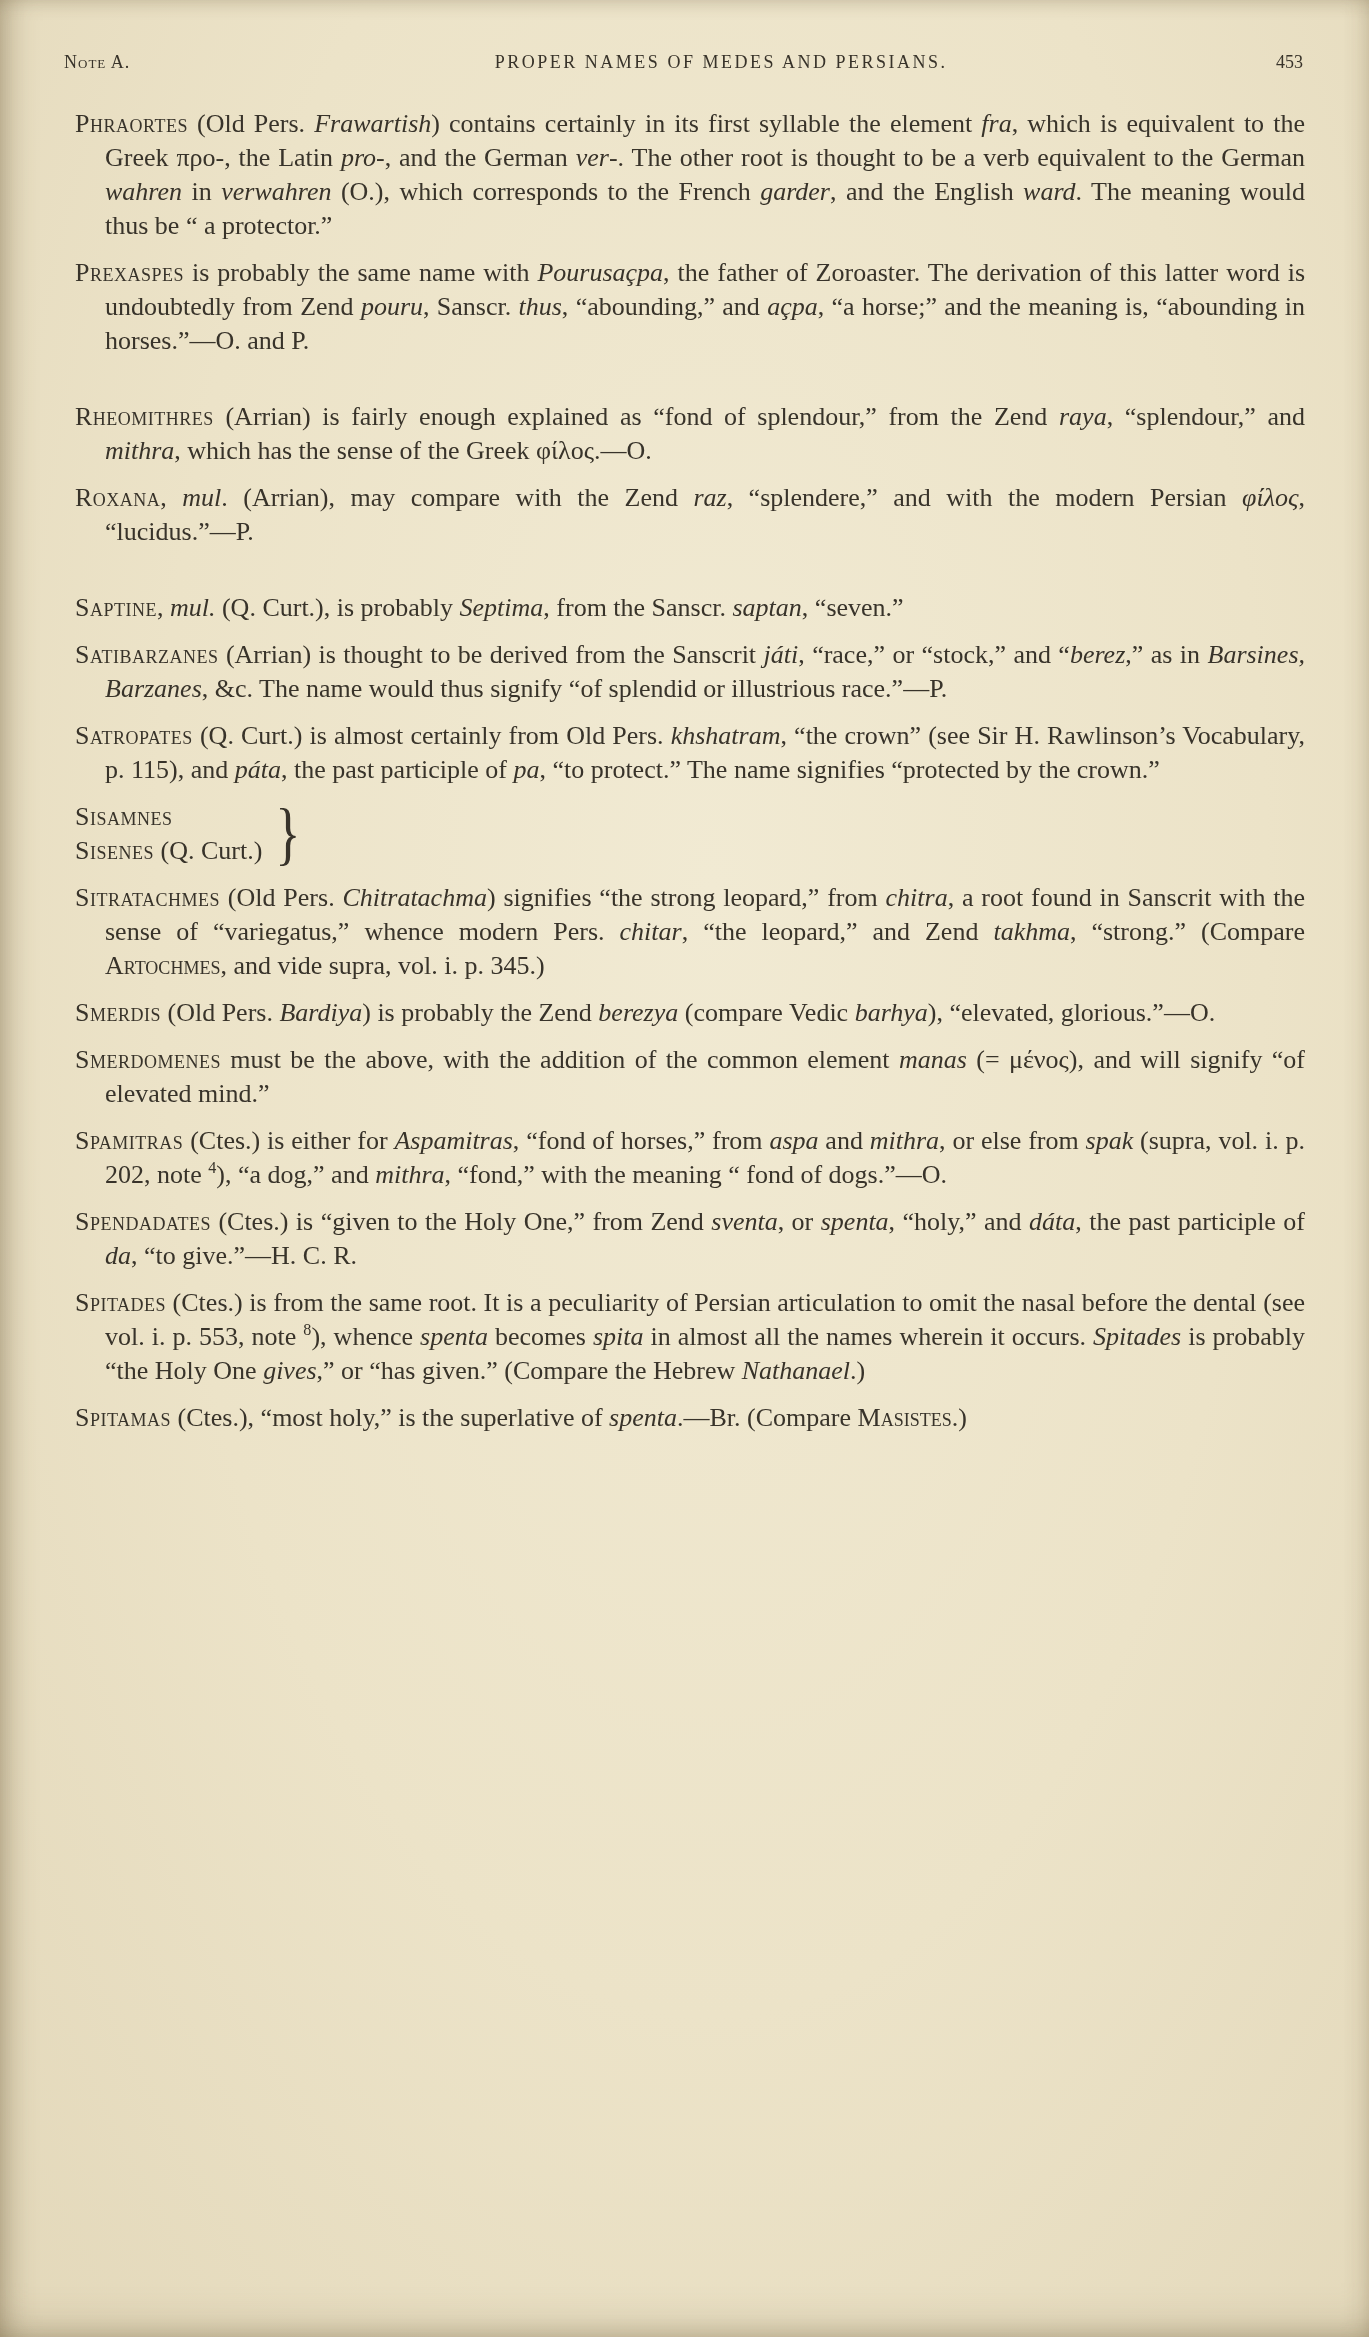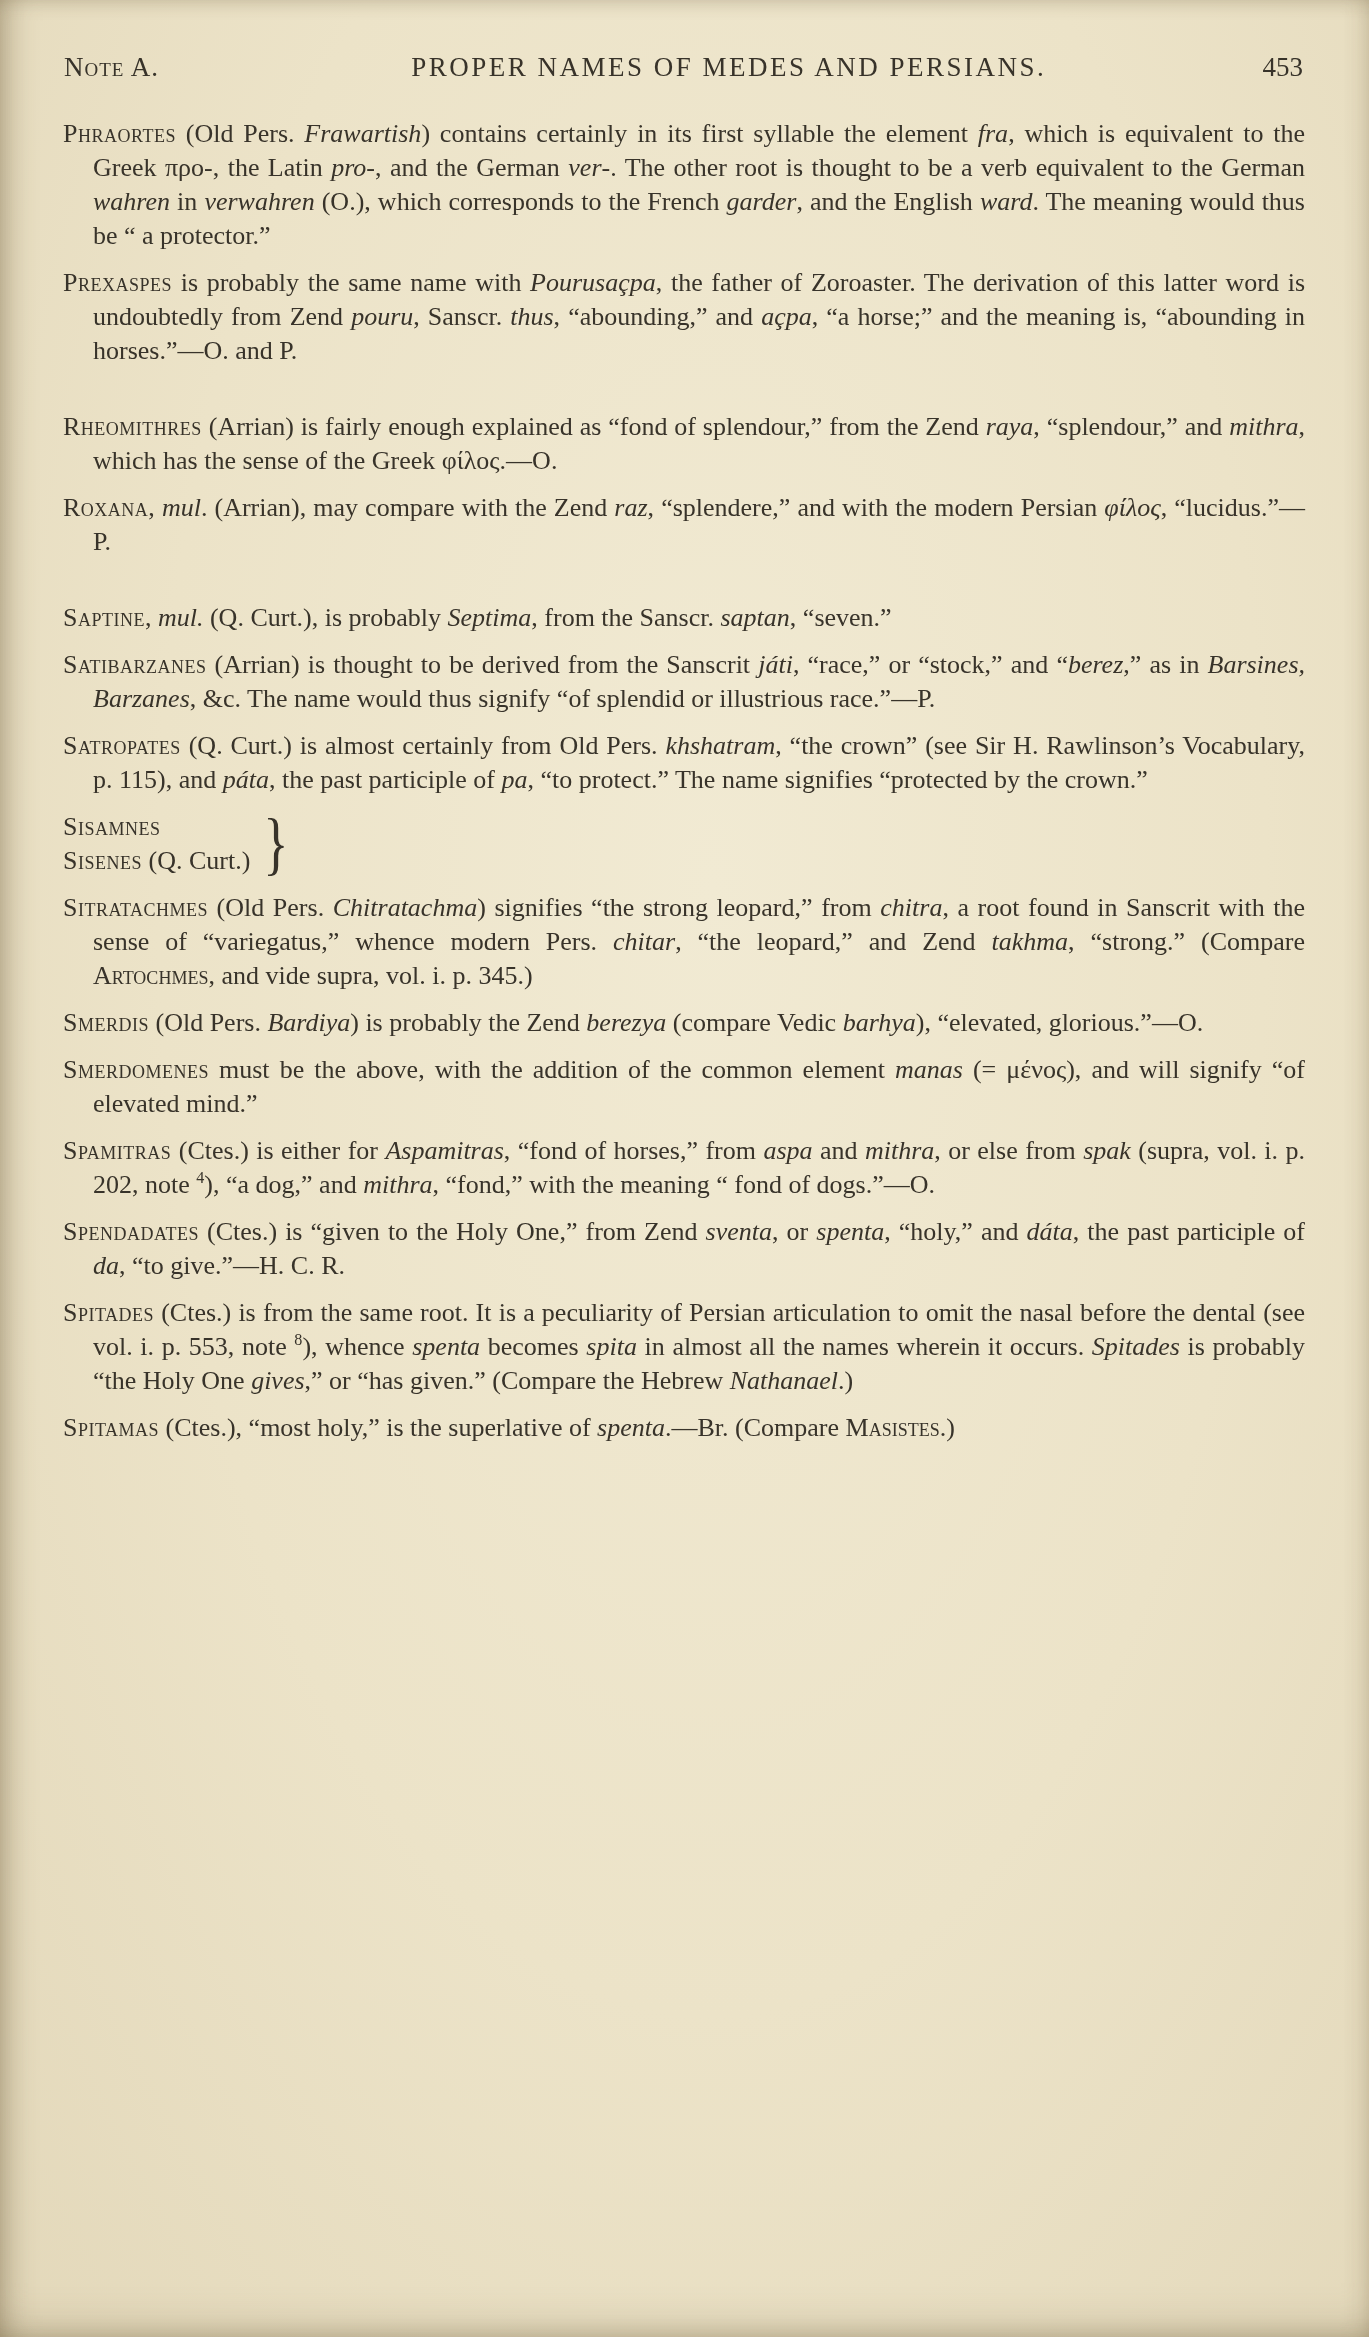--- a/index.html
+++ b/index.html
@@ -19,21 +19,21 @@
     box-shadow:
       inset 22px 0 34px -20px rgba(92, 74, 40, 0.45),
       inset -14px 0 28px -18px rgba(92, 74, 40, 0.30),
       inset 0 -26px 44px -24px rgba(92, 74, 40, 0.35),
       inset 0 14px 24px -18px rgba(92, 74, 40, 0.22);
     overflow: hidden;
   }
   .page-header {
     display: flex;
     align-items: baseline;
-    font-size: 27px;
+    font-size: 18px;
     margin: 8px 2px 34px 2px;
     white-space: nowrap;
   }
   .note-label {
     font-variant: small-caps;
     letter-spacing: 1px;
     margin-right: 36px;
   }
   .header-title {
     flex: 1;
@@ -41,21 +41,21 @@
     letter-spacing: 2.5px;
   }
   .page-number {
   }
   .entries {
     font-size: 26px;
     line-height: 34px;
     text-align: justify;
   }
   .entry {
-    margin: 0 0 13px 1px;
+    margin: 0 0 13px 13px;
     padding-left: 30px;
     text-indent: -30px;
   }
   .entry.group-break { margin-top: 42px; }
   .sc { font-variant: small-caps; }
   .name { letter-spacing: 0.5px; }
   .entries i { font-style: italic; }
   .entries sup { font-size: 0.62em; vertical-align: super; line-height: 0; }
   .brace-entry {
     display: flex;

